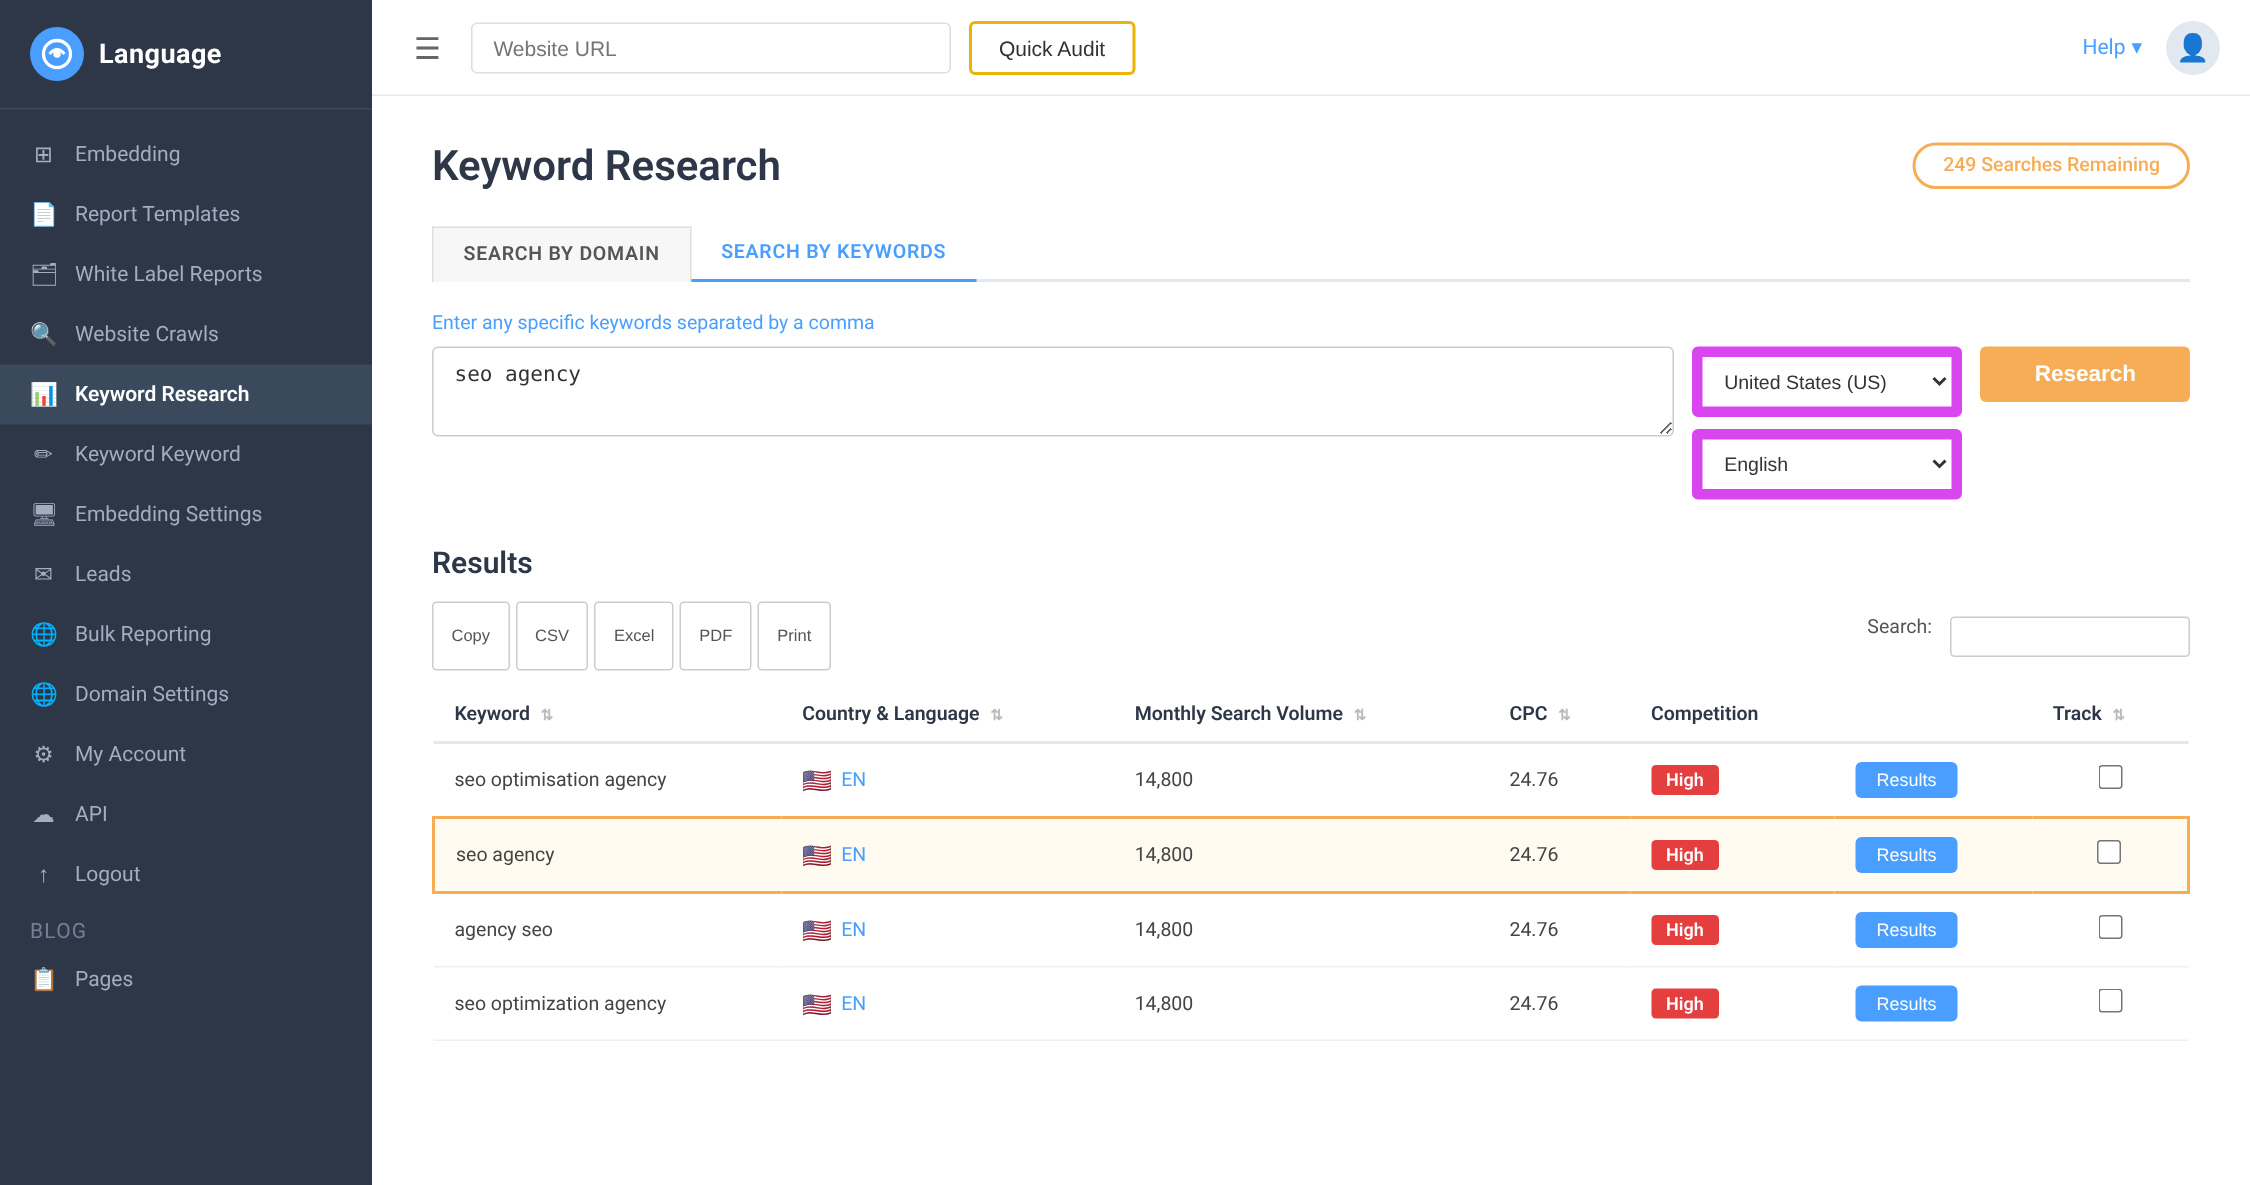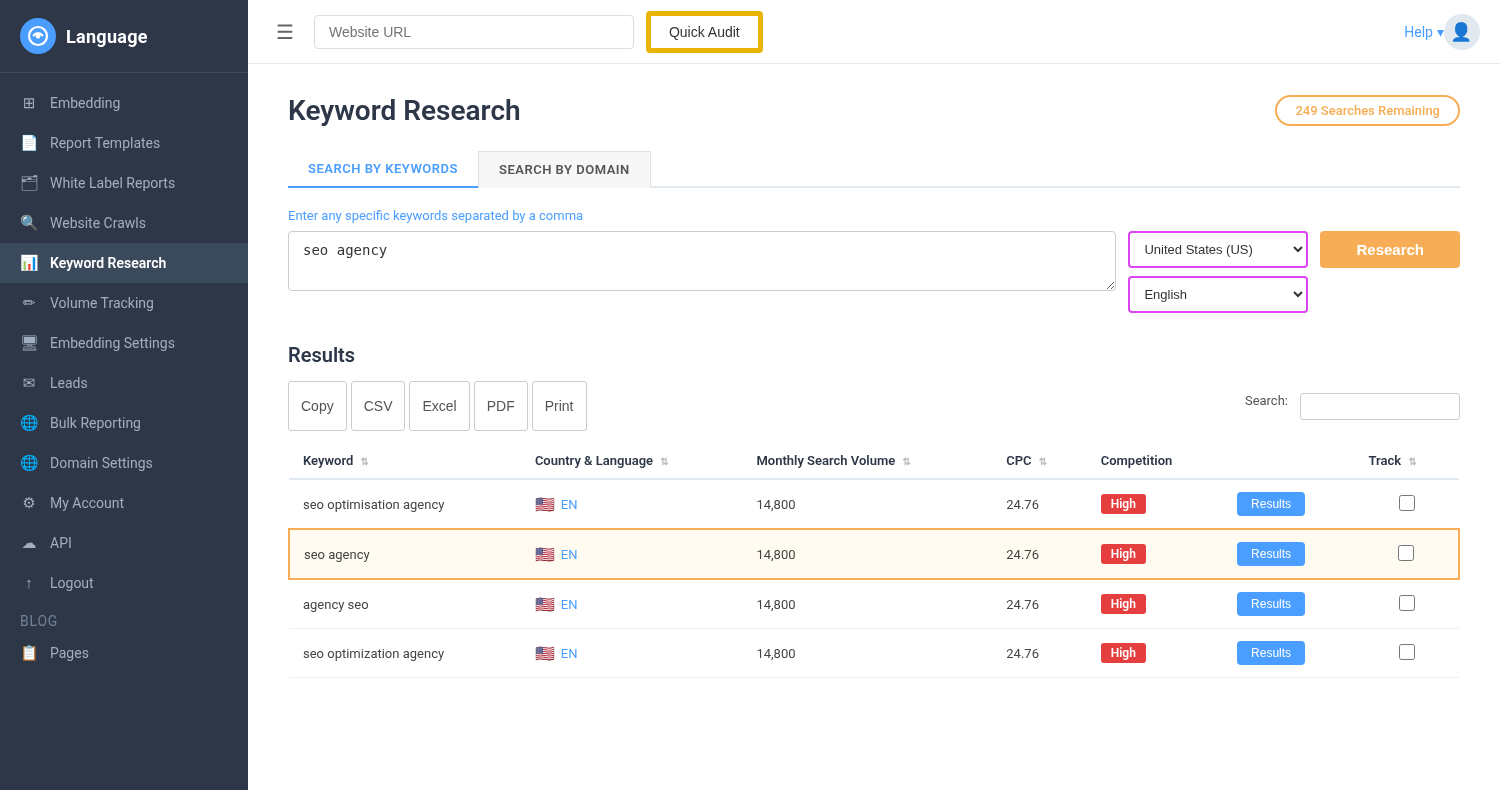--- a/index.html
+++ b/index.html
@@ -103,31 +103,32 @@
       max-width: 320px;
       border: 1px solid #ddd;
       border-radius: 4px;
       padding: 8px 14px;
       font-size: 14px;
       color: #999;
       outline: none;
     }
     .quick-audit-btn {
       background: white;
-      border: 5px solid #eab308;
+      border: 2px solid #eab308;
       border-radius: 4px;
       padding: 8px 18px;
       font-size: 14px;
       cursor: pointer;
       color: #333;
     }
     .topbar-right {
       margin-left: auto;
       display: flex;
       align-items: center;
+      gap: 16px;
     }
     .help-btn {
       color: #4a9eff;
       font-size: 14px;
       cursor: pointer;
       display: flex;
       align-items: center;
       gap: 4px;
     }
     .user-avatar {
@@ -223,21 +224,21 @@
       outline: none;
       color: #333;
     }
     .search-controls {
       display: flex;
       flex-direction: column;
       gap: 8px;
       min-width: 180px;
     }
     .country-select, .lang-select {
-      border: 2px solid #d946ef;
+      border: 7px solid #d946ef;
       border-radius: 4px;
       padding: 8px 10px;
       font-size: 13px;
       outline: none;
       color: #333;
       width: 100%;
       background: white;
     }
     .research-btn {
       background: #f6ad55;
@@ -267,21 +268,21 @@
     }
     .table-btn-group {
       display: flex;
       gap: 4px;
     }
     .table-btn {
       border: 1px solid #ccc;
       background: white;
       padding: 16px 12px;
       border-radius: 3px;
-      font-size: 14px;
+      font-size: 11px;
       cursor: pointer;
       color: #555;
     }
     .search-filter {
       display: flex;
       align-items: flex-start;
       gap: 12px;
       font-size: 13px;
       color: #555;
     }
@@ -391,21 +392,21 @@
       <div class="sidebar-item">
         <span class="item-icon">🔍</span>
         <span>Website Crawls</span>
       </div>
       <div class="sidebar-item active">
         <span class="item-icon">📊</span>
         <span>Keyword Research</span>
       </div>
       <div class="sidebar-item">
         <span class="item-icon">✏</span>
-        <span>Volume Tracking</span>
+        <span>Keyword Keyword</span>
       </div>
       <div class="sidebar-item">
         <span class="item-icon">🖥</span>
         <span>Embedding Settings</span>
       </div>
       <div class="sidebar-item">
         <span class="item-icon">✉</span>
         <span>Leads</span>
       </div>
       <div class="sidebar-item">
@@ -452,22 +453,22 @@
   </div>
 
   <div class="content">
 
     <div class="page-header">
       <h1 class="page-title">Keyword Research</h1>
       <div class="searches-badge">249 Searches Remaining</div>
     </div>
 
     <div class="tabs">
+      <div class="tab inactive">SEARCH BY DOMAIN</div>
       <div class="tab active">SEARCH BY KEYWORDS</div>
-      <div class="tab inactive">SEARCH BY DOMAIN</div>
     </div>
 
     <p class="search-hint">
       <span>Enter any specific </span><span style="color:#4a9eff">keywords</span><span> separated by a comma</span>
     </p>
 
     <div class="search-row">
       <textarea class="keyword-textarea" style="">seo agency</textarea>
       <div class="search-controls">
         <select class="country-select">

